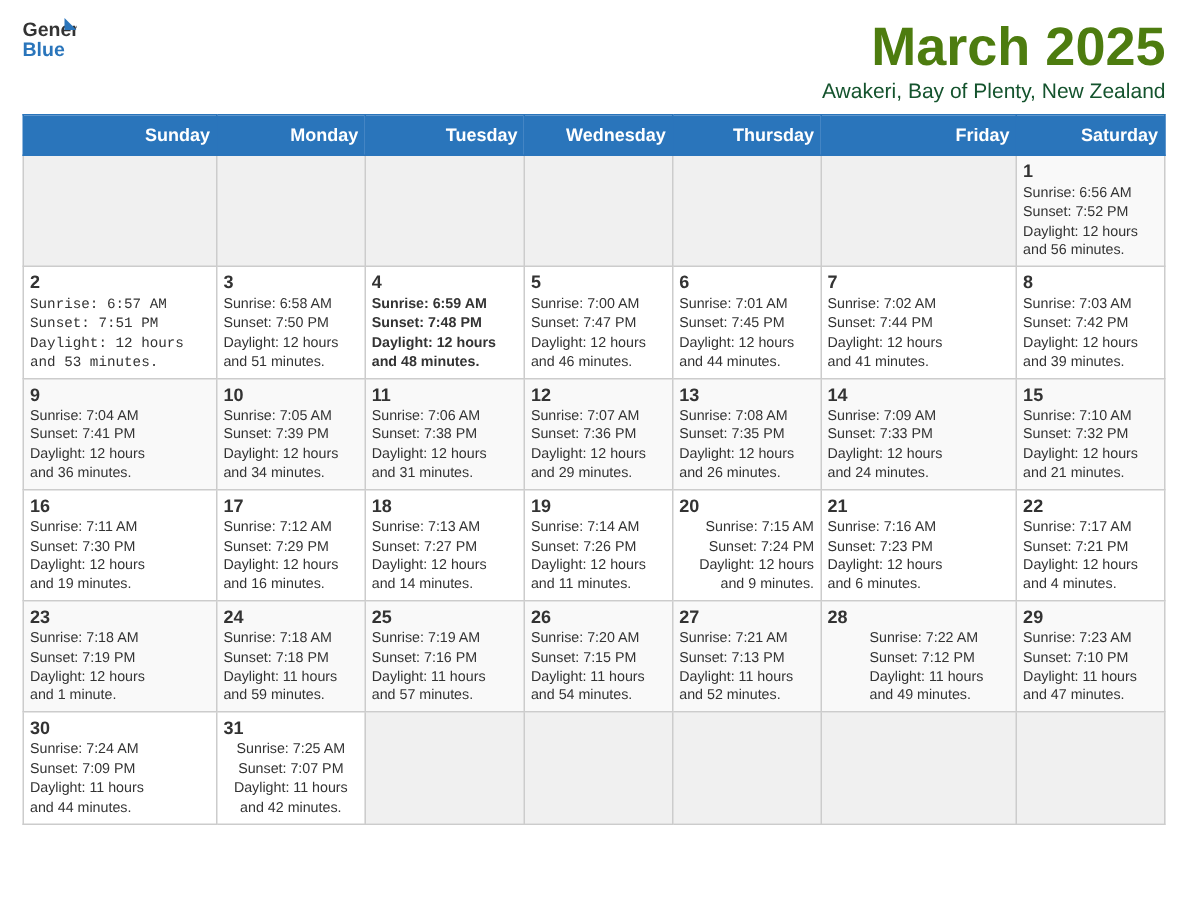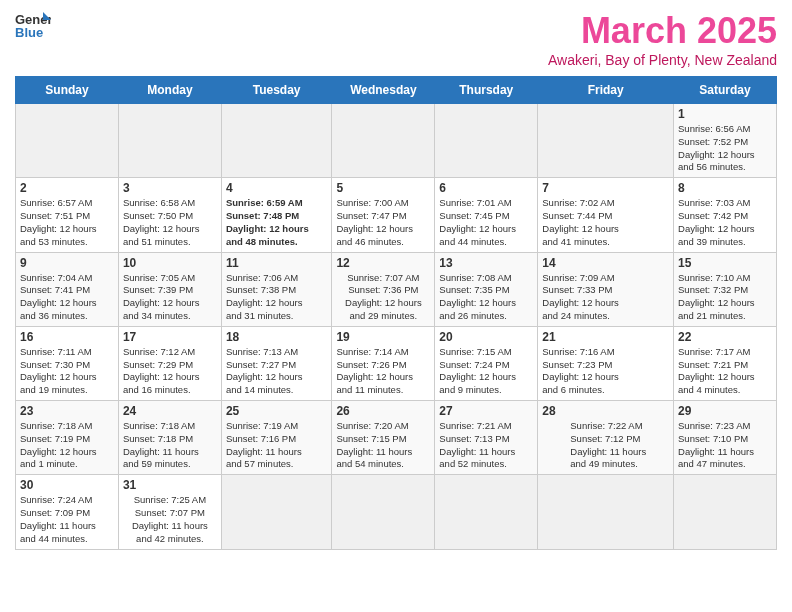--- a/index.html
+++ b/index.html
@@ -24,36 +24,36 @@
     .logo-icon {
       width: 36px;
       height: 30px;
     }
     .title-block {
       text-align: right;
     }
     .month-title {
       font-size: 36px;
       font-weight: bold;
-      color: #ec4899;
+      color: #4d7c0f;
     }
     .subtitle {
       font-size: 14px;
-      color: #be185d;
+      color: #14532d;
     }
     table {
       width: 100%;
       border-collapse: collapse;
       font-size: 10.5px;
     }
     thead tr th {
       background: #2a75bb;
       color: #fff;
       padding: 6px 4px;
-      text-align: center;
+      text-align: right;
       font-size: 12px;
       font-weight: bold;
       border: 1px solid #2a75bb;
     }
     tbody tr td {
       border: 1px solid #ccc;
       vertical-align: top;
       padding: 3px 4px;
       min-height: 70px;
       height: 70px;
@@ -122,21 +122,21 @@
           <span class="day-number">1</span>
           <div class="day-info" style="white-space: pre-line;">Sunrise: 6:56 AM
 Sunset: 7:52 PM
 Daylight: 12 hours
 and 56 minutes.</div>
         </td>
       </tr>
       <tr>
         <td>
           <span class="day-number">2</span>
-          <div class="day-info" style="white-space: pre-line;">Sunrise: 6:57 AM
+          <div class="day-info" style="white-space: pre-line; font-family: Liberation Mono, monospace;">Sunrise: 6:57 AM
 Sunset: 7:51 PM
 Daylight: 12 hours
 and 53 minutes.</div>
         </td>
         <td>
           <span class="day-number">3</span>
           <div class="day-info" style="white-space: pre-line;">Sunrise: 6:58 AM
 Sunset: 7:50 PM
 Daylight: 12 hours
 and 51 minutes.</div>
@@ -194,21 +194,21 @@
         </td>
         <td>
           <span class="day-number">11</span>
           <div class="day-info" style="white-space: pre-line;">Sunrise: 7:06 AM
 Sunset: 7:38 PM
 Daylight: 12 hours
 and 31 minutes.</div>
         </td>
         <td>
           <span class="day-number">12</span>
-          <div class="day-info" style="white-space: pre-line; text-align: center;">Sunrise: 7:07 AM
+          <div class="day-info" style="white-space: pre-line;">Sunrise: 7:07 AM
 Sunset: 7:36 PM
 Daylight: 12 hours
 and 29 minutes.</div>
         </td>
         <td>
           <span class="day-number">13</span>
           <div class="day-info" style="white-space: pre-line;">Sunrise: 7:08 AM
 Sunset: 7:35 PM
 Daylight: 12 hours
 and 26 minutes.</div>
@@ -252,21 +252,21 @@
         </td>
         <td>
           <span class="day-number">19</span>
           <div class="day-info" style="white-space: pre-line;">Sunrise: 7:14 AM
 Sunset: 7:26 PM
 Daylight: 12 hours
 and 11 minutes.</div>
         </td>
         <td>
           <span class="day-number">20</span>
-          <div class="day-info" style="white-space: pre-line;">Sunrise: 7:15 AM
+          <div class="day-info" style="white-space: pre-line; text-align: right;">Sunrise: 7:15 AM
 Sunset: 7:24 PM
 Daylight: 12 hours
 and 9 minutes.</div>
         </td>
         <td>
           <span class="day-number">21</span>
           <div class="day-info" style="white-space: pre-line;">Sunrise: 7:16 AM
 Sunset: 7:23 PM
 Daylight: 12 hours
 and 6 minutes.</div>

